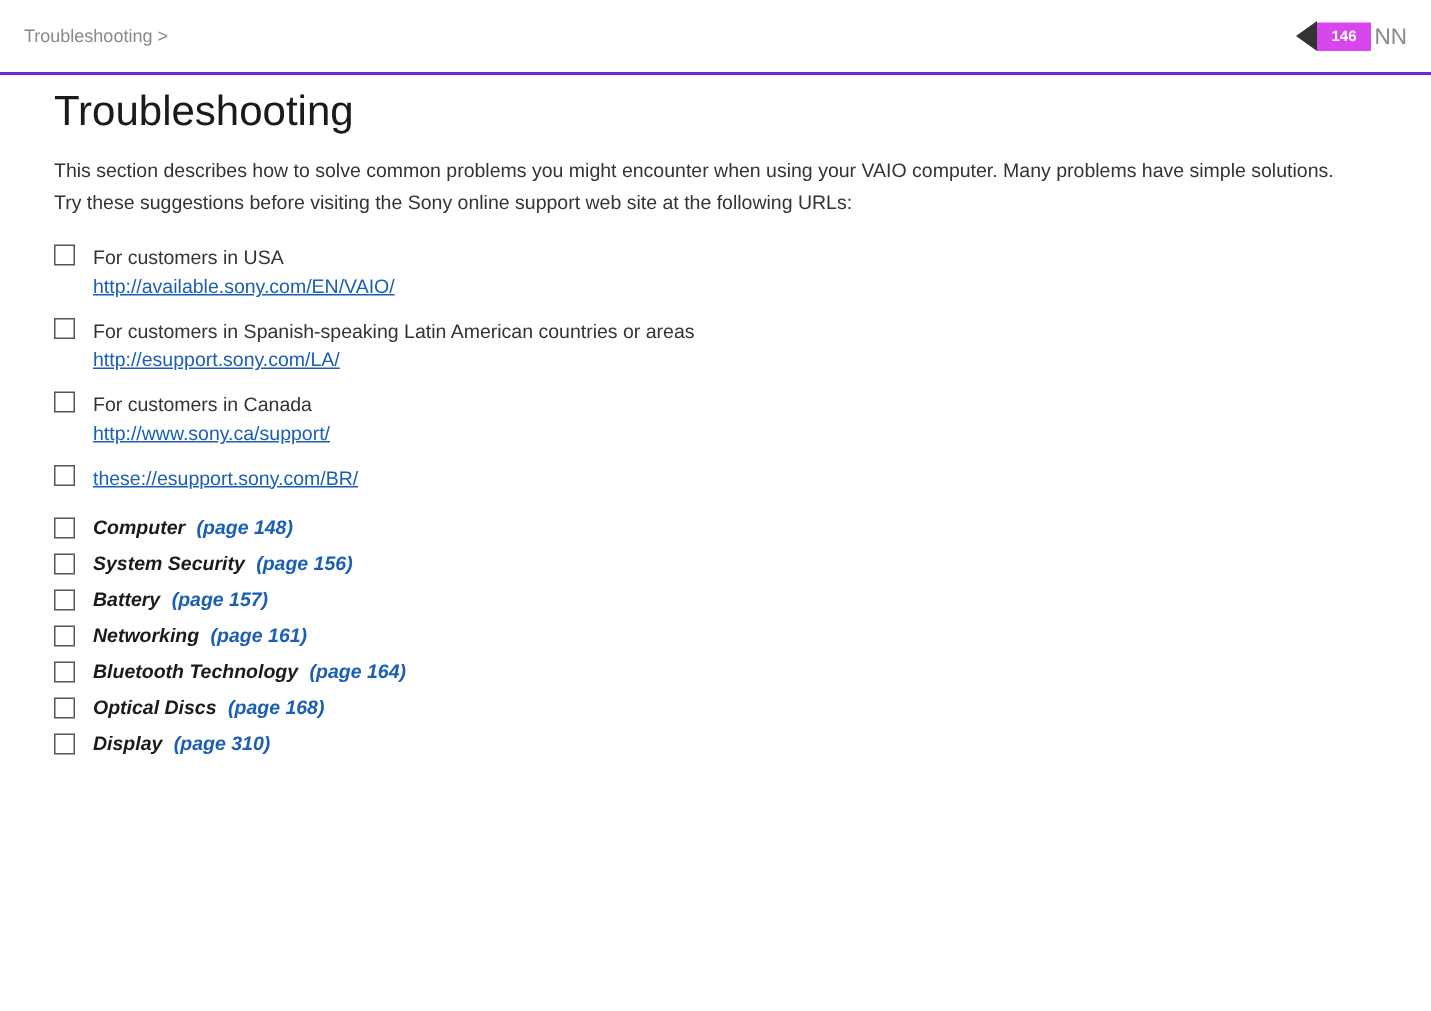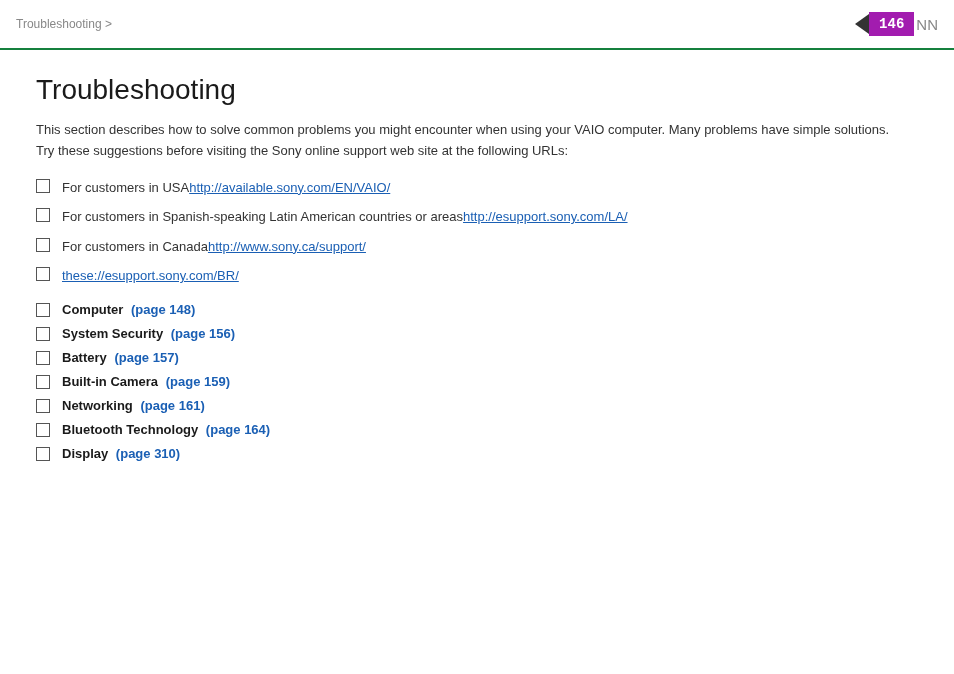--- a/index.html
+++ b/index.html
@@ -18,21 +18,21 @@
       overflow: hidden;
     }
 
     
     .header-bar {
       display: flex;
       align-items: center;
       justify-content: space-between;
       padding: 0 16px;
       height: 50px;
-      border-bottom: 2px solid #15803d;
+      border-bottom: 2px solid #6d28d9;
     }
 
     .breadcrumb-text {
       font-size: 12px;
       color: #888888;
     }
 
     .page-number-arrow {
       display: flex;
       align-items: center;
@@ -41,38 +41,37 @@
     .arrow-left {
       width: 0;
       height: 0;
       border-top: 10px solid transparent;
       border-bottom: 10px solid transparent;
       border-right: 14px solid #333333;
       display: inline-block;
     }
 
     .page-num-box {
-      background: #a21caf;
+      background: #d946ef;
       color: #ffffff;
-      font-size: 14px;
+      font-size: 10px;
       font-weight: bold;
       padding: 4px 10px;
       display: inline-block;
-      font-family: Liberation Mono, monospace;
     }
 
     .nn-text {
       font-size: 15px;
       color: #888888;
       margin-left: 2px;
     }
 
     
     .content {
-      padding: 24px 36px 24px 36px;
+      padding: 8px 36px 24px 36px;
     }
 
     .page-title {
       font-size: 28px;
       font-weight: normal;
       color: #1a1a1a;
       margin-bottom: 14px;
     }
 
     .intro-text {
@@ -98,20 +97,21 @@
       height: 14px;
       border: 1px solid #555555;
       display: inline-flex;
       flex-shrink: 0;
       margin-top: 1px;
       margin-right: 12px;
     }
 
     .item-content {
       display: flex;
+      flex-direction: column;
       line-height: 1.5;
     }
 
     .item-label {
       font-size: 13px;
       color: #333333;
     }
 
     .item-link {
       font-size: 13px;
@@ -143,20 +143,21 @@
     }
 
     .toc-section {
       margin-top: 4px;
     }
 
     .toc-item {
       display: flex;
       align-items: center;
       margin-bottom: 9px;
+      font-style: italic;
     }
 
     .toc-item-text {
       font-size: 13px;
       color: #1a1a1a;
       font-weight: bold;
     }
 
     .toc-item-link {
       font-size: 13px;
@@ -238,38 +239,38 @@
       <span class="toc-item-text">System Security&nbsp;</span>
       <a class="toc-item-link">(page 156)</a>
     </div>
 
     <div class="toc-item">
       <span class="checkbox-icon"></span>
       <span class="toc-item-text">Battery&nbsp;</span>
       <a class="toc-item-link">(page 157)</a>
     </div>
 
-    <div class="toc-item">
-      <span class="checkbox-icon"></span>
-      <span class="toc-item-text">Built-in Camera&nbsp;</span>
-      <a class="toc-item-link">(page 159)</a>
-    </div>
 
     <div class="toc-item">
       <span class="checkbox-icon"></span>
       <span class="toc-item-text">Networking&nbsp;</span>
       <a class="toc-item-link">(page 161)</a>
     </div>
 
     <div class="toc-item">
       <span class="checkbox-icon"></span>
       <span class="toc-item-text">Bluetooth Technology&nbsp;</span>
       <a class="toc-item-link">(page 164)</a>
     </div>
 
+    <div class="toc-item">
+      <span class="checkbox-icon"></span>
+      <span class="toc-item-text">Optical Discs&nbsp;</span>
+      <a class="toc-item-link">(page 168)</a>
+    </div>
 
     <div class="toc-item">
       <span class="checkbox-icon"></span>
       <span class="toc-item-text">Display&nbsp;</span>
       <a class="toc-item-link">(page 310)</a>
     </div>
 
   </div>
 
 </div>

